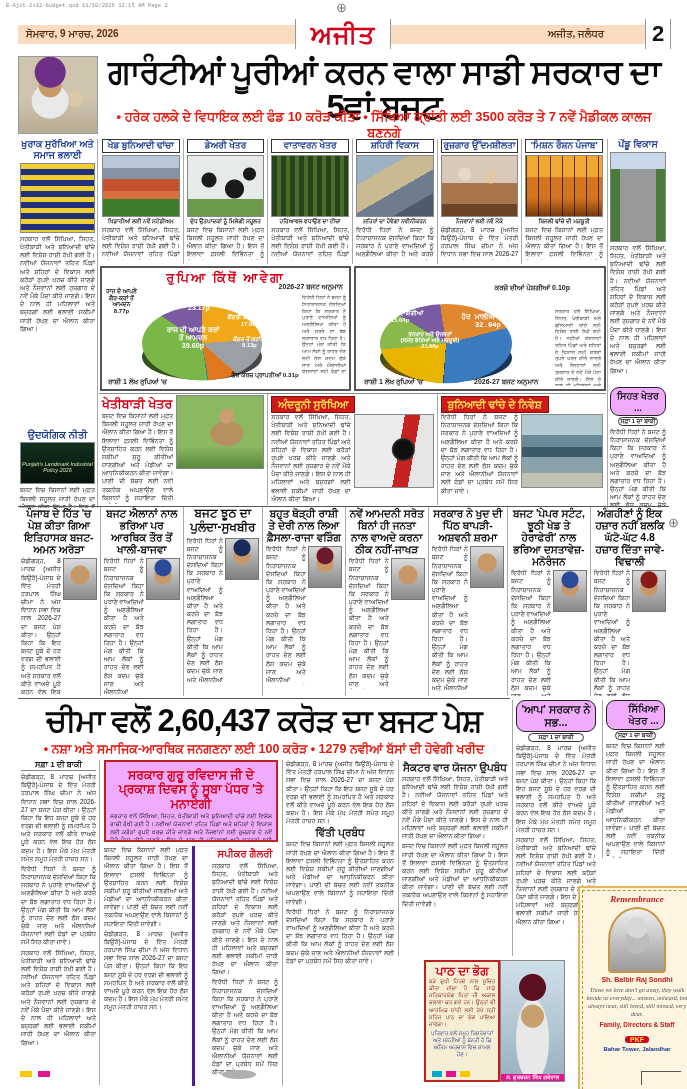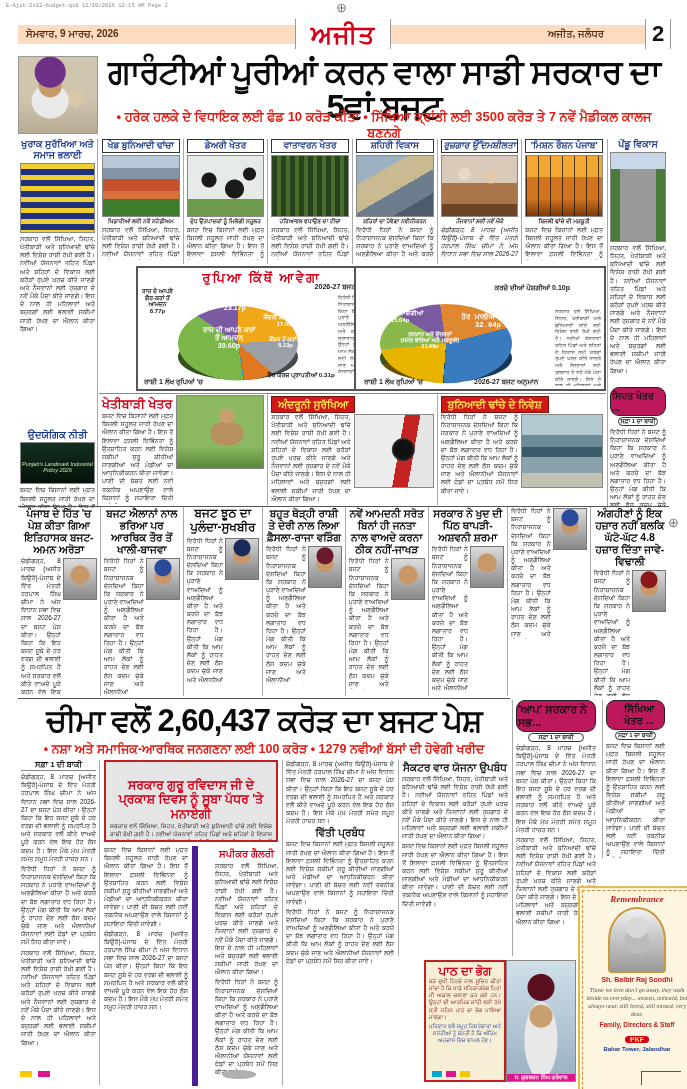--- a/index.html
+++ b/index.html
@@ -113,23 +113,23 @@
   .t-maroon{ background: radial-gradient(circle at 50% 22%, #6a1a2a 8px, transparent 9px),
              radial-gradient(circle at 50% 42%, #c89868 8px, transparent 9px), linear-gradient(#d8d8d8,#888); }
   .t-red   { background: radial-gradient(circle at 50% 22%, #8a1a1a 8px, transparent 9px),
              radial-gradient(circle at 50% 42%, #c89868 8px, transparent 9px), linear-gradient(#d8d8d8,#888); }
 
   
   .lead2-h { text-align:center; font-size:31px; font-weight:700; color:#0a0a0a; letter-spacing:-1px; }
   .lead2-sub { text-align:center; font-size:12.5px; font-weight:bold; color:#e31b12; margin-top:3px; }
   .cont-tag { display:block; margin:1px auto 2px; width:70%; border:1px solid #333; border-radius:8px;
     font-size:6px; font-weight:bold; text-align:center; color:#222; }
-  .cont-box { border:1.5px solid #222; border-radius:9px; text-align:left;
-    font-size:11px; font-weight:900; padding:2px 1px; background:#be185d; }
-  .rav-box { border:2px solid #c02020; padding:16px 4px; background:#e5e5e5; }
+  .cont-box { border:1.5px solid #222; border-radius:9px; text-align:center;
+    font-size:11px; font-weight:900; padding:2px 1px; background:#f0abfc; }
+  .rav-box { border:2px solid #c02020; padding:6px 4px; background:#f0abfc; }
   .rav-h { color:#d50018; font-weight:900; font-size:12.5px; text-align:center; line-height:1.15; }
   .sub-red { color:#d50018; font-weight:900; font-size:10px; text-align:center; margin:2px 0; }
   .sub-blk { color:#111; font-weight:900; font-size:10.5px; text-align:center; margin:1px 0; }
 
   
   .memorial { background:#fdf5e0; border:2px solid #e2b85a; outline:1px dashed #c88a2a; outline-offset:-5px;
     text-align:center; padding:6px 4px 2px; }
   .mem-script { font-family:"Liberation Serif",serif; font-style:italic; color:#c02020; font-size:9px; font-weight:bold; }
   .mem-photo { width:58px; height:66px; margin:3px auto; border:2px solid #c8963c; border-radius:50% 50% 4px 4px;
     background: radial-gradient(circle at 50% 30%, #d8d8d8 10px, transparent 11px),
@@ -203,21 +203,21 @@
       <div class="ph ph-trees" style="height:62px;"></div>
       <div class="caption">ਹਰਿਆਵਲ ਵਧਾਉਣ ਦਾ ਟੀਚਾ</div>
       <div class="jt body6" style="height:34px;">ਸਰਕਾਰ ਵਲੋਂ ਸਿੱਖਿਆ, ਸਿਹਤ, ਖੇਤੀਬਾੜੀ ਅਤੇ ਬੁਨਿਆਦੀ ਢਾਂਚੇ ਲਈ ਵਿਸ਼ੇਸ਼ ਰਾਸ਼ੀ ਰੱਖੀ ਗਈ ਹੈ। ਨਵੀਆਂ ਯੋਜਨਾਵਾਂ ਤਹਿਤ ਪਿੰਡਾਂ ਅਤੇ ਸ਼ਹਿਰਾਂ ਦੇ ਵਿਕਾਸ ਲਈ ਕਰੋੜਾਂ ਰੁਪਏ ਖਰਚ ਕੀਤੇ ਜਾਣਗੇ ਅਤੇ ਨੌਜਵਾਨਾਂ ਲਈ ਰੁਜ਼ਗਾਰ ਦੇ ਨਵੇਂ ਮੌਕੇ ਪੈਦਾ ਕੀਤੇ ਜਾਣਗੇ। ਇਸ ਦੇ ਨਾਲ ਹੀ ਮਹਿਲਾਵਾਂ ਅਤੇ ਬਜ਼ੁਰਗਾਂ ਲਈ ਭਲਾਈ ਸਕੀਮਾਂ ਜਾਰੀ ਰੱਖਣ ਦਾ ਐਲਾਨ ਕੀਤਾ ਗਿਆ।</div>
     </div>
     <div class="rx-col vline" style="flex:1;">
       <div class="sec-head">ਸ਼ਹਿਰੀ ਵਿਕਾਸ</div>
       <div class="ph ph-city" style="height:62px;"></div>
       <div class="caption">ਸ਼ਹਿਰਾਂ ਦਾ ਹੋਵੇਗਾ ਨਵੀਨੀਕਰਨ</div>
       <div class="jt body6" style="height:34px;">ਵਿਰੋਧੀ ਧਿਰਾਂ ਨੇ ਬਜਟ ਨੂੰ ਨਿਰਾਸ਼ਾਜਨਕ ਦੱਸਦਿਆਂ ਕਿਹਾ ਕਿ ਸਰਕਾਰ ਨੇ ਪੁਰਾਣੇ ਵਾਅਦਿਆਂ ਨੂੰ ਅਣਗੌਲਿਆ ਕੀਤਾ ਹੈ ਅਤੇ ਕਰਜ਼ੇ ਦਾ ਬੋਝ ਲਗਾਤਾਰ ਵਧ ਰਿਹਾ ਹੈ। ਉਨ੍ਹਾਂ ਮੰਗ ਕੀਤੀ ਕਿ ਆਮ ਲੋਕਾਂ ਨੂੰ ਰਾਹਤ ਦੇਣ ਲਈ ਠੋਸ ਕਦਮ ਚੁੱਕੇ ਜਾਣ ਅਤੇ ਐਲਾਨੀਆਂ ਯੋਜਨਾਵਾਂ ਲਈ ਫੰਡਾਂ ਦਾ ਪ੍ਰਬੰਧ ਸਮੇਂ ਸਿਰ ਕੀਤਾ ਜਾਵੇ।</div>
     </div>
-    <div class="rx-col vline" style="flex:1;font-style:italic;">
+    <div class="rx-col vline" style="flex:1;">
       <div class="sec-head">ਰੁਜ਼ਗਾਰ ਉੱਦਮਸ਼ੀਲਤਾ</div>
       <div class="ph ph-jobs" style="height:62px;"></div>
       <div class="caption">ਨੌਜਵਾਨਾਂ ਲਈ ਨਵੇਂ ਮੌਕੇ</div>
       <div class="jt body6" style="height:34px;">ਚੰਡੀਗੜ੍ਹ, 8 ਮਾਰਚ (ਅਜੀਤ ਬਿਊਰੋ)-ਪੰਜਾਬ ਦੇ ਵਿੱਤ ਮੰਤਰੀ ਹਰਪਾਲ ਸਿੰਘ ਚੀਮਾ ਨੇ ਅੱਜ ਵਿਧਾਨ ਸਭਾ ਵਿਚ ਸਾਲ 2026-27 ਦਾ ਬਜਟ ਪੇਸ਼ ਕੀਤਾ। ਉਨ੍ਹਾਂ ਕਿਹਾ ਕਿ ਇਹ ਬਜਟ ਸੂਬੇ ਦੇ ਹਰ ਵਰਗ ਦੀ ਭਲਾਈ ਨੂੰ ਸਮਰਪਿਤ ਹੈ ਅਤੇ ਸਰਕਾਰ ਵਲੋਂ ਕੀਤੇ ਵਾਅਦੇ ਪੂਰੇ ਕਰਨ ਵੱਲ ਇਕ ਹੋਰ ਠੋਸ ਕਦਮ ਹੈ। ਇਸ ਮੌਕੇ ਮੁੱਖ ਮੰਤਰੀ ਸਮੇਤ ਸਮੂਹ ਮੰਤਰੀ ਹਾਜ਼ਰ ਸਨ।</div>
     </div>
     <div class="rx-col vline" style="flex:1;">
       <div class="sec-head">'ਮਿਸ਼ਨ ਰੌਸ਼ਨ ਪੰਜਾਬ'</div>
       <div class="ph ph-power" style="height:62px;"></div>
       <div class="caption">ਬਿਜਲੀ ਢਾਂਚੇ ਦੀ ਮਜ਼ਬੂਤੀ</div>
       <div class="jt body6" style="height:34px;">ਬਜਟ ਵਿਚ ਕਿਸਾਨਾਂ ਲਈ ਮੁਫ਼ਤ ਬਿਜਲੀ ਸਹੂਲਤ ਜਾਰੀ ਰੱਖਣ ਦਾ ਐਲਾਨ ਕੀਤਾ ਗਿਆ ਹੈ। ਇਸ ਤੋਂ ਇਲਾਵਾ ਫ਼ਸਲੀ ਵਿਭਿੰਨਤਾ ਨੂੰ ਉਤਸ਼ਾਹਿਤ ਕਰਨ ਲਈ ਵਿਸ਼ੇਸ਼ ਸਕੀਮਾਂ ਸ਼ੁਰੂ ਕੀਤੀਆਂ ਜਾਣਗੀਆਂ ਅਤੇ ਮੰਡੀਆਂ ਦਾ ਆਧੁਨਿਕੀਕਰਨ ਕੀਤਾ ਜਾਵੇਗਾ। ਪਾਣੀ ਦੀ ਬੱਚਤ ਲਈ ਨਵੀਂ ਤਕਨੀਕ ਅਪਣਾਉਣ ਵਾਲੇ ਕਿਸਾਨਾਂ ਨੂੰ ਸਹਾਇਤਾ ਦਿੱਤੀ ਜਾਵੇਗੀ।</div>
@@ -226,21 +226,21 @@
 
   <div class="abs" style="left:607px; top:139px; width:61px; height:369px; border-left:1px solid #aaa; padding:0 2px; overflow:hidden;">
     <div class="blue-head">ਪੇਂਡੂ ਵਿਕਾਸ</div>
     <div class="ph ph-road" style="height:90px; margin:2px 0;"></div>
     <div class="jt body6" style="height:140px;">ਸਰਕਾਰ ਵਲੋਂ ਸਿੱਖਿਆ, ਸਿਹਤ, ਖੇਤੀਬਾੜੀ ਅਤੇ ਬੁਨਿਆਦੀ ਢਾਂਚੇ ਲਈ ਵਿਸ਼ੇਸ਼ ਰਾਸ਼ੀ ਰੱਖੀ ਗਈ ਹੈ। ਨਵੀਆਂ ਯੋਜਨਾਵਾਂ ਤਹਿਤ ਪਿੰਡਾਂ ਅਤੇ ਸ਼ਹਿਰਾਂ ਦੇ ਵਿਕਾਸ ਲਈ ਕਰੋੜਾਂ ਰੁਪਏ ਖਰਚ ਕੀਤੇ ਜਾਣਗੇ ਅਤੇ ਨੌਜਵਾਨਾਂ ਲਈ ਰੁਜ਼ਗਾਰ ਦੇ ਨਵੇਂ ਮੌਕੇ ਪੈਦਾ ਕੀਤੇ ਜਾਣਗੇ। ਇਸ ਦੇ ਨਾਲ ਹੀ ਮਹਿਲਾਵਾਂ ਅਤੇ ਬਜ਼ੁਰਗਾਂ ਲਈ ਭਲਾਈ ਸਕੀਮਾਂ ਜਾਰੀ ਰੱਖਣ ਦਾ ਐਲਾਨ ਕੀਤਾ ਗਿਆ।</div>
     <div class="cont-box" style="margin-top:3px; font-size:9.5px;">ਸਿਹਤ ਖੇਤਰ ...</div>
     <span class="cont-tag">ਸਫ਼ਾ 1 ਦਾ ਬਾਕੀ</span>
     <div class="jt body6" style="height:92px;">ਵਿਰੋਧੀ ਧਿਰਾਂ ਨੇ ਬਜਟ ਨੂੰ ਨਿਰਾਸ਼ਾਜਨਕ ਦੱਸਦਿਆਂ ਕਿਹਾ ਕਿ ਸਰਕਾਰ ਨੇ ਪੁਰਾਣੇ ਵਾਅਦਿਆਂ ਨੂੰ ਅਣਗੌਲਿਆ ਕੀਤਾ ਹੈ ਅਤੇ ਕਰਜ਼ੇ ਦਾ ਬੋਝ ਲਗਾਤਾਰ ਵਧ ਰਿਹਾ ਹੈ। ਉਨ੍ਹਾਂ ਮੰਗ ਕੀਤੀ ਕਿ ਆਮ ਲੋਕਾਂ ਨੂੰ ਰਾਹਤ ਦੇਣ ਲਈ ਠੋਸ ਕਦਮ ਚੁੱਕੇ ਜਾਣ ਅਤੇ ਐਲਾਨੀਆਂ ਯੋਜਨਾਵਾਂ ਲਈ ਫੰਡਾਂ ਦਾ ਪ੍ਰਬੰਧ ਸਮੇਂ ਸਿਰ ਕੀਤਾ ਜਾਵੇ।</div>
   </div>
 
-  <div class="abs chart-box" style="left:100px; top:266px; width:251px; height:125px;margin-left:36px;">
+  <div class="abs chart-box" style="left:100px; top:266px; width:251px; height:125px;">
     <div class="chart-title">ਰੁਪਿਆ ਕਿੱਥੋਂ ਆਵੇਗਾ</div>
     <div class="plabel dark" style="right:6px; top:15px; font-size:7px;">2026-27 ਬਜਟ ਅਨੁਮਾਨ</div>
     <div class="plabel dark pre" style="left:2px; top:20px; width:35px; font-size:6px;">ਰਾਜ ਦੇ ਆਪਣੇ ਗੈਰ-ਕਰਾਂ ਤੋਂ ਆਮਦਨ 8.77p</div>
     <div class="pie-side" style="left:40px; top:52px; width:120px; height:74px; transform:scaleY(.62);
       background:conic-gradient(from 0deg,#c78a10 0 23.2%,#6a7076 23.2% 40.2%,#a85510 40.2% 48.3%,#14606c 48.3% 48.6%,#4e7c28 48.6% 88.2%,#4a3668 88.2% 100%);"></div>
     <div class="pie" style="left:40px; top:24px; width:120px; height:120px; transform:scaleY(.62); transform-origin:60px 37px;
       background:conic-gradient(from 0deg,#f0a818 0 23.2%,#9aa0a6 23.2% 40.2%,#e07820 40.2% 48.3%,#2090a0 48.3% 48.6%,#7ab648 48.6% 88.2%,#7a5aa0 88.2% 100%);"></div>
     <div class="plabel white pre" style="left:62px; top:28px; width:70px; font-size:7px;">ਸਰਕਾਰੀ ਰਿਣ
 23.17p</div>
     <div class="plabel white pre" style="left:118px; top:46px; width:60px; font-size:6px;">ਕੇਂਦਰੀ ਕਰਾਂ ਦਾ ਹਿੱਸਾ
@@ -319,20 +319,21 @@
       <div class="rx-h">ਨਵੇਂ ਆਮਦਨੀ ਸਰੋਤ ਬਿਨਾਂ ਹੀ ਜਨਤਾ ਨਾਲ ਵਾਅਦੇ ਕਰਨਾ ਠੀਕ ਨਹੀਂ-ਜਾਖੜ</div>
       <div class="hs hs-base"></div>
       <div class="jt body6" style="height:132px;">ਵਿਰੋਧੀ ਧਿਰਾਂ ਨੇ ਬਜਟ ਨੂੰ ਨਿਰਾਸ਼ਾਜਨਕ ਦੱਸਦਿਆਂ ਕਿਹਾ ਕਿ ਸਰਕਾਰ ਨੇ ਪੁਰਾਣੇ ਵਾਅਦਿਆਂ ਨੂੰ ਅਣਗੌਲਿਆ ਕੀਤਾ ਹੈ ਅਤੇ ਕਰਜ਼ੇ ਦਾ ਬੋਝ ਲਗਾਤਾਰ ਵਧ ਰਿਹਾ ਹੈ। ਉਨ੍ਹਾਂ ਮੰਗ ਕੀਤੀ ਕਿ ਆਮ ਲੋਕਾਂ ਨੂੰ ਰਾਹਤ ਦੇਣ ਲਈ ਠੋਸ ਕਦਮ ਚੁੱਕੇ ਜਾਣ ਅਤੇ ਐਲਾਨੀਆਂ ਯੋਜਨਾਵਾਂ ਲਈ ਫੰਡਾਂ ਦਾ ਪ੍ਰਬੰਧ ਸਮੇਂ ਸਿਰ ਕੀਤਾ ਜਾਵੇ।</div>
     </div>
     <div class="rx-col vline" style="flex:1;">
       <div class="rx-h">ਸਰਕਾਰ ਨੇ ਖੁਦ ਦੀ ਪਿੱਠ ਥਾਪੜੀ-ਅਸ਼ਵਨੀ ਸ਼ਰਮਾ</div>
       <div class="hs hs-base"></div>
       <div class="jt body6" style="height:148px;">ਵਿਰੋਧੀ ਧਿਰਾਂ ਨੇ ਬਜਟ ਨੂੰ ਨਿਰਾਸ਼ਾਜਨਕ ਦੱਸਦਿਆਂ ਕਿਹਾ ਕਿ ਸਰਕਾਰ ਨੇ ਪੁਰਾਣੇ ਵਾਅਦਿਆਂ ਨੂੰ ਅਣਗੌਲਿਆ ਕੀਤਾ ਹੈ ਅਤੇ ਕਰਜ਼ੇ ਦਾ ਬੋਝ ਲਗਾਤਾਰ ਵਧ ਰਿਹਾ ਹੈ। ਉਨ੍ਹਾਂ ਮੰਗ ਕੀਤੀ ਕਿ ਆਮ ਲੋਕਾਂ ਨੂੰ ਰਾਹਤ ਦੇਣ ਲਈ ਠੋਸ ਕਦਮ ਚੁੱਕੇ ਜਾਣ ਅਤੇ ਐਲਾਨੀਆਂ ਯੋਜਨਾਵਾਂ ਲਈ ਫੰਡਾਂ ਦਾ ਪ੍ਰਬੰਧ ਸਮੇਂ ਸਿਰ ਕੀਤਾ ਜਾਵੇ।</div>
     </div>
     <div class="rx-col vline" style="flex:1.05;">
+      <div class="rx-h">ਬਜਟ 'ਪੇਪਰ ਸਟੰਟ, ਝੂਠੀ ਖੇਡ ਤੇ ਹੇਰਾਫੇਰੀ' ਨਾਲ ਭਰਿਆ ਦਸਤਾਵੇਜ਼-ਮਨੋਰੰਜਨ</div>
       <div class="hs t-blue"></div>
       <div class="jt body6" style="height:132px;">ਵਿਰੋਧੀ ਧਿਰਾਂ ਨੇ ਬਜਟ ਨੂੰ ਨਿਰਾਸ਼ਾਜਨਕ ਦੱਸਦਿਆਂ ਕਿਹਾ ਕਿ ਸਰਕਾਰ ਨੇ ਪੁਰਾਣੇ ਵਾਅਦਿਆਂ ਨੂੰ ਅਣਗੌਲਿਆ ਕੀਤਾ ਹੈ ਅਤੇ ਕਰਜ਼ੇ ਦਾ ਬੋਝ ਲਗਾਤਾਰ ਵਧ ਰਿਹਾ ਹੈ। ਉਨ੍ਹਾਂ ਮੰਗ ਕੀਤੀ ਕਿ ਆਮ ਲੋਕਾਂ ਨੂੰ ਰਾਹਤ ਦੇਣ ਲਈ ਠੋਸ ਕਦਮ ਚੁੱਕੇ ਜਾਣ ਅਤੇ ਐਲਾਨੀਆਂ ਯੋਜਨਾਵਾਂ ਲਈ ਫੰਡਾਂ ਦਾ ਪ੍ਰਬੰਧ ਸਮੇਂ ਸਿਰ ਕੀਤਾ ਜਾਵੇ।</div>
     </div>
     <div class="rx-col vline" style="flex:1;">
       <div class="rx-h">ਅੰਗਹੀਣਾਂ ਨੂੰ ਇਕ ਹਜ਼ਾਰ ਨਹੀਂ ਬਲਕਿ ਘੱਟੋ-ਘੱਟ 4.8 ਹਜ਼ਾਰ ਦਿੱਤਾ ਜਾਵੇ-ਵਿਢਾਲੀ</div>
       <div class="hs t-red"></div>
       <div class="jt body6" style="height:128px;">ਵਿਰੋਧੀ ਧਿਰਾਂ ਨੇ ਬਜਟ ਨੂੰ ਨਿਰਾਸ਼ਾਜਨਕ ਦੱਸਦਿਆਂ ਕਿਹਾ ਕਿ ਸਰਕਾਰ ਨੇ ਪੁਰਾਣੇ ਵਾਅਦਿਆਂ ਨੂੰ ਅਣਗੌਲਿਆ ਕੀਤਾ ਹੈ ਅਤੇ ਕਰਜ਼ੇ ਦਾ ਬੋਝ ਲਗਾਤਾਰ ਵਧ ਰਿਹਾ ਹੈ। ਉਨ੍ਹਾਂ ਮੰਗ ਕੀਤੀ ਕਿ ਆਮ ਲੋਕਾਂ ਨੂੰ ਰਾਹਤ ਦੇਣ ਲਈ ਠੋਸ ਕਦਮ ਚੁੱਕੇ ਜਾਣ ਅਤੇ ਐਲਾਨੀਆਂ ਯੋਜਨਾਵਾਂ ਲਈ ਫੰਡਾਂ ਦਾ ਪ੍ਰਬੰਧ ਸਮੇਂ ਸਿਰ ਕੀਤਾ ਜਾਵੇ।</div>
     </div>
   </div>
 
@@ -349,21 +350,21 @@
   </div>
 
   <div class="abs rav-box" style="left:104px; top:760px; width:174px; height:82px; overflow:hidden;">
     <div class="rav-h">ਸਰਕਾਰ ਗੁਰੂ ਰਵਿਦਾਸ ਜੀ ਦੇ ਪ੍ਰਕਾਸ਼ ਦਿਵਸ ਨੂੰ ਸੂਬਾ ਪੱਧਰ 'ਤੇ ਮਨਾਏਗੀ</div>
     <div class="jt" style="font-size:6px; margin-top:2px;">ਸਰਕਾਰ ਵਲੋਂ ਸਿੱਖਿਆ, ਸਿਹਤ, ਖੇਤੀਬਾੜੀ ਅਤੇ ਬੁਨਿਆਦੀ ਢਾਂਚੇ ਲਈ ਵਿਸ਼ੇਸ਼ ਰਾਸ਼ੀ ਰੱਖੀ ਗਈ ਹੈ। ਨਵੀਆਂ ਯੋਜਨਾਵਾਂ ਤਹਿਤ ਪਿੰਡਾਂ ਅਤੇ ਸ਼ਹਿਰਾਂ ਦੇ ਵਿਕਾਸ ਲਈ ਕਰੋੜਾਂ ਰੁਪਏ ਖਰਚ ਕੀਤੇ ਜਾਣਗੇ ਅਤੇ ਨੌਜਵਾਨਾਂ ਲਈ ਰੁਜ਼ਗਾਰ ਦੇ ਨਵੇਂ ਮੌਕੇ ਪੈਦਾ ਕੀਤੇ ਜਾਣਗੇ। ਇਸ ਦੇ ਨਾਲ ਹੀ ਮਹਿਲਾਵਾਂ ਅਤੇ ਬਜ਼ੁਰਗਾਂ ਲਈ ਭਲਾਈ ਸਕੀਮਾਂ ਜਾਰੀ ਰੱਖਣ ਦਾ ਐਲਾਨ ਕੀਤਾ ਗਿਆ।</div>
   </div>
   <div class="abs" style="left:104px; top:846px; width:84px; height:240px; overflow:hidden;">
     <div class="jt body6">ਬਜਟ ਵਿਚ ਕਿਸਾਨਾਂ ਲਈ ਮੁਫ਼ਤ ਬਿਜਲੀ ਸਹੂਲਤ ਜਾਰੀ ਰੱਖਣ ਦਾ ਐਲਾਨ ਕੀਤਾ ਗਿਆ ਹੈ। ਇਸ ਤੋਂ ਇਲਾਵਾ ਫ਼ਸਲੀ ਵਿਭਿੰਨਤਾ ਨੂੰ ਉਤਸ਼ਾਹਿਤ ਕਰਨ ਲਈ ਵਿਸ਼ੇਸ਼ ਸਕੀਮਾਂ ਸ਼ੁਰੂ ਕੀਤੀਆਂ ਜਾਣਗੀਆਂ ਅਤੇ ਮੰਡੀਆਂ ਦਾ ਆਧੁਨਿਕੀਕਰਨ ਕੀਤਾ ਜਾਵੇਗਾ। ਪਾਣੀ ਦੀ ਬੱਚਤ ਲਈ ਨਵੀਂ ਤਕਨੀਕ ਅਪਣਾਉਣ ਵਾਲੇ ਕਿਸਾਨਾਂ ਨੂੰ ਸਹਾਇਤਾ ਦਿੱਤੀ ਜਾਵੇਗੀ।</div>
     <div class="jt body6" style="margin-top:2px;">ਚੰਡੀਗੜ੍ਹ, 8 ਮਾਰਚ (ਅਜੀਤ ਬਿਊਰੋ)-ਪੰਜਾਬ ਦੇ ਵਿੱਤ ਮੰਤਰੀ ਹਰਪਾਲ ਸਿੰਘ ਚੀਮਾ ਨੇ ਅੱਜ ਵਿਧਾਨ ਸਭਾ ਵਿਚ ਸਾਲ 2026-27 ਦਾ ਬਜਟ ਪੇਸ਼ ਕੀਤਾ। ਉਨ੍ਹਾਂ ਕਿਹਾ ਕਿ ਇਹ ਬਜਟ ਸੂਬੇ ਦੇ ਹਰ ਵਰਗ ਦੀ ਭਲਾਈ ਨੂੰ ਸਮਰਪਿਤ ਹੈ ਅਤੇ ਸਰਕਾਰ ਵਲੋਂ ਕੀਤੇ ਵਾਅਦੇ ਪੂਰੇ ਕਰਨ ਵੱਲ ਇਕ ਹੋਰ ਠੋਸ ਕਦਮ ਹੈ। ਇਸ ਮੌਕੇ ਮੁੱਖ ਮੰਤਰੀ ਸਮੇਤ ਸਮੂਹ ਮੰਤਰੀ ਹਾਜ਼ਰ ਸਨ।</div>
   </div>
-  <div class="abs" style="left:192px; top:846px; width:86px; height:240px; border-left:6px solid #4c1d95; padding-left:17px; overflow:hidden;">
+  <div class="abs" style="left:192px; top:846px; width:86px; height:240px; border-left:3px solid #4c1d95; padding-left:17px; overflow:hidden;">
     <div class="sub-red">ਸਪੀਕਰ ਗੈਲਰੀ</div>
     <div class="jt body6">ਸਰਕਾਰ ਵਲੋਂ ਸਿੱਖਿਆ, ਸਿਹਤ, ਖੇਤੀਬਾੜੀ ਅਤੇ ਬੁਨਿਆਦੀ ਢਾਂਚੇ ਲਈ ਵਿਸ਼ੇਸ਼ ਰਾਸ਼ੀ ਰੱਖੀ ਗਈ ਹੈ। ਨਵੀਆਂ ਯੋਜਨਾਵਾਂ ਤਹਿਤ ਪਿੰਡਾਂ ਅਤੇ ਸ਼ਹਿਰਾਂ ਦੇ ਵਿਕਾਸ ਲਈ ਕਰੋੜਾਂ ਰੁਪਏ ਖਰਚ ਕੀਤੇ ਜਾਣਗੇ ਅਤੇ ਨੌਜਵਾਨਾਂ ਲਈ ਰੁਜ਼ਗਾਰ ਦੇ ਨਵੇਂ ਮੌਕੇ ਪੈਦਾ ਕੀਤੇ ਜਾਣਗੇ। ਇਸ ਦੇ ਨਾਲ ਹੀ ਮਹਿਲਾਵਾਂ ਅਤੇ ਬਜ਼ੁਰਗਾਂ ਲਈ ਭਲਾਈ ਸਕੀਮਾਂ ਜਾਰੀ ਰੱਖਣ ਦਾ ਐਲਾਨ ਕੀਤਾ ਗਿਆ।</div>
     <div class="jt body6" style="margin-top:2px;">ਵਿਰੋਧੀ ਧਿਰਾਂ ਨੇ ਬਜਟ ਨੂੰ ਨਿਰਾਸ਼ਾਜਨਕ ਦੱਸਦਿਆਂ ਕਿਹਾ ਕਿ ਸਰਕਾਰ ਨੇ ਪੁਰਾਣੇ ਵਾਅਦਿਆਂ ਨੂੰ ਅਣਗੌਲਿਆ ਕੀਤਾ ਹੈ ਅਤੇ ਕਰਜ਼ੇ ਦਾ ਬੋਝ ਲਗਾਤਾਰ ਵਧ ਰਿਹਾ ਹੈ। ਉਨ੍ਹਾਂ ਮੰਗ ਕੀਤੀ ਕਿ ਆਮ ਲੋਕਾਂ ਨੂੰ ਰਾਹਤ ਦੇਣ ਲਈ ਠੋਸ ਕਦਮ ਚੁੱਕੇ ਜਾਣ ਅਤੇ ਐਲਾਨੀਆਂ ਯੋਜਨਾਵਾਂ ਲਈ ਫੰਡਾਂ ਦਾ ਪ੍ਰਬੰਧ ਸਮੇਂ ਸਿਰ ਕੀਤਾ ਜਾਵੇ।</div>
   </div>
   <div class="abs" style="left:282px; top:760px; width:112px; height:326px; border-left:1px solid #aaa; padding-left:3px; overflow:hidden;">
     <div class="jt body6">ਚੰਡੀਗੜ੍ਹ, 8 ਮਾਰਚ (ਅਜੀਤ ਬਿਊਰੋ)-ਪੰਜਾਬ ਦੇ ਵਿੱਤ ਮੰਤਰੀ ਹਰਪਾਲ ਸਿੰਘ ਚੀਮਾ ਨੇ ਅੱਜ ਵਿਧਾਨ ਸਭਾ ਵਿਚ ਸਾਲ 2026-27 ਦਾ ਬਜਟ ਪੇਸ਼ ਕੀਤਾ। ਉਨ੍ਹਾਂ ਕਿਹਾ ਕਿ ਇਹ ਬਜਟ ਸੂਬੇ ਦੇ ਹਰ ਵਰਗ ਦੀ ਭਲਾਈ ਨੂੰ ਸਮਰਪਿਤ ਹੈ ਅਤੇ ਸਰਕਾਰ ਵਲੋਂ ਕੀਤੇ ਵਾਅਦੇ ਪੂਰੇ ਕਰਨ ਵੱਲ ਇਕ ਹੋਰ ਠੋਸ ਕਦਮ ਹੈ। ਇਸ ਮੌਕੇ ਮੁੱਖ ਮੰਤਰੀ ਸਮੇਤ ਸਮੂਹ ਮੰਤਰੀ ਹਾਜ਼ਰ ਸਨ।</div>
     <div class="sub-blk">ਵਿੱਤੀ ਪ੍ਰਬੰਧ</div>
     <div class="jt body6">ਬਜਟ ਵਿਚ ਕਿਸਾਨਾਂ ਲਈ ਮੁਫ਼ਤ ਬਿਜਲੀ ਸਹੂਲਤ ਜਾਰੀ ਰੱਖਣ ਦਾ ਐਲਾਨ ਕੀਤਾ ਗਿਆ ਹੈ। ਇਸ ਤੋਂ ਇਲਾਵਾ ਫ਼ਸਲੀ ਵਿਭਿੰਨਤਾ ਨੂੰ ਉਤਸ਼ਾਹਿਤ ਕਰਨ ਲਈ ਵਿਸ਼ੇਸ਼ ਸਕੀਮਾਂ ਸ਼ੁਰੂ ਕੀਤੀਆਂ ਜਾਣਗੀਆਂ ਅਤੇ ਮੰਡੀਆਂ ਦਾ ਆਧੁਨਿਕੀਕਰਨ ਕੀਤਾ ਜਾਵੇਗਾ। ਪਾਣੀ ਦੀ ਬੱਚਤ ਲਈ ਨਵੀਂ ਤਕਨੀਕ ਅਪਣਾਉਣ ਵਾਲੇ ਕਿਸਾਨਾਂ ਨੂੰ ਸਹਾਇਤਾ ਦਿੱਤੀ ਜਾਵੇਗੀ।</div>
     <div class="jt body6" style="margin-top:2px;">ਵਿਰੋਧੀ ਧਿਰਾਂ ਨੇ ਬਜਟ ਨੂੰ ਨਿਰਾਸ਼ਾਜਨਕ ਦੱਸਦਿਆਂ ਕਿਹਾ ਕਿ ਸਰਕਾਰ ਨੇ ਪੁਰਾਣੇ ਵਾਅਦਿਆਂ ਨੂੰ ਅਣਗੌਲਿਆ ਕੀਤਾ ਹੈ ਅਤੇ ਕਰਜ਼ੇ ਦਾ ਬੋਝ ਲਗਾਤਾਰ ਵਧ ਰਿਹਾ ਹੈ। ਉਨ੍ਹਾਂ ਮੰਗ ਕੀਤੀ ਕਿ ਆਮ ਲੋਕਾਂ ਨੂੰ ਰਾਹਤ ਦੇਣ ਲਈ ਠੋਸ ਕਦਮ ਚੁੱਕੇ ਜਾਣ ਅਤੇ ਐਲਾਨੀਆਂ ਯੋਜਨਾਵਾਂ ਲਈ ਫੰਡਾਂ ਦਾ ਪ੍ਰਬੰਧ ਸਮੇਂ ਸਿਰ ਕੀਤਾ ਜਾਵੇ।</div>
   </div>
@@ -388,21 +389,21 @@
   <div class="abs memorial" style="left:578px; top:862px; width:118px; height:223px; overflow:hidden;margin-top:24px;">
     <div class="mem-script">Remembrance</div>
     <div class="mem-photo"></div>
     <div class="mem-name">Sh. Balbir Raj Sondhi</div>
     <div class="mem-verse">Those we love don't go away, they walk beside us everyday... unseen, unheard, but always near, still loved, still missed, very dear.</div>
     <div class="mem-foot">Family, Directors &amp; Staff</div>
     <div class="mem-org">PKF</div>
     <div class="mem-place">Bahar Tower, Jalandhar</div>
   </div>
 
-  <div class="abs" style="left:424px; top:960px; width:152px; height:122px; display:flex;">
+  <div class="abs" style="left:424px; top:960px; width:141px; height:122px; display:flex;">
     <div class="bhog" style="width:82px; overflow:hidden;">
       <div class="bhog-h">ਪਾਠ ਦਾ ਭੋਗ</div>
       <div class="bhog-t1">ਬੜੇ ਦੁਖੀ ਹਿਰਦੇ ਨਾਲ ਸੂਚਿਤ ਕੀਤਾ ਜਾਂਦਾ ਹੈ ਕਿ ਸਾਡੇ ਸਤਿਕਾਰਯੋਗ ਪਿਤਾ ਜੀ ਅਕਾਲ ਚਲਾਣਾ ਕਰ ਗਏ ਹਨ। ਉਨ੍ਹਾਂ ਦੀ ਆਤਮਿਕ ਸ਼ਾਂਤੀ ਲਈ ਰੱਖੇ ਸ੍ਰੀ ਸਹਿਜ ਪਾਠ ਦਾ ਭੋਗ ਪਾਇਆ ਜਾਵੇਗਾ।</div>
       <div class="bhog-t2">ਪਰਿਵਾਰ ਵਲੋਂ ਸਮੂਹ ਰਿਸ਼ਤੇਦਾਰਾਂ ਅਤੇ ਸਨੇਹੀਆਂ ਨੂੰ ਬੇਨਤੀ ਹੈ ਕਿ ਅੰਤਿਮ ਅਰਦਾਸ ਵਿਚ ਸ਼ਾਮਲ ਹੋਣ।</div>
     </div>
     <div class="bhog-photo" style="width:70px;">
       <div class="bhog-cap">ਸ. ਗੁਰਬਚਨ ਸਿੰਘ ਗਰੇਵਾਲ</div>
     </div>
   </div>
 

